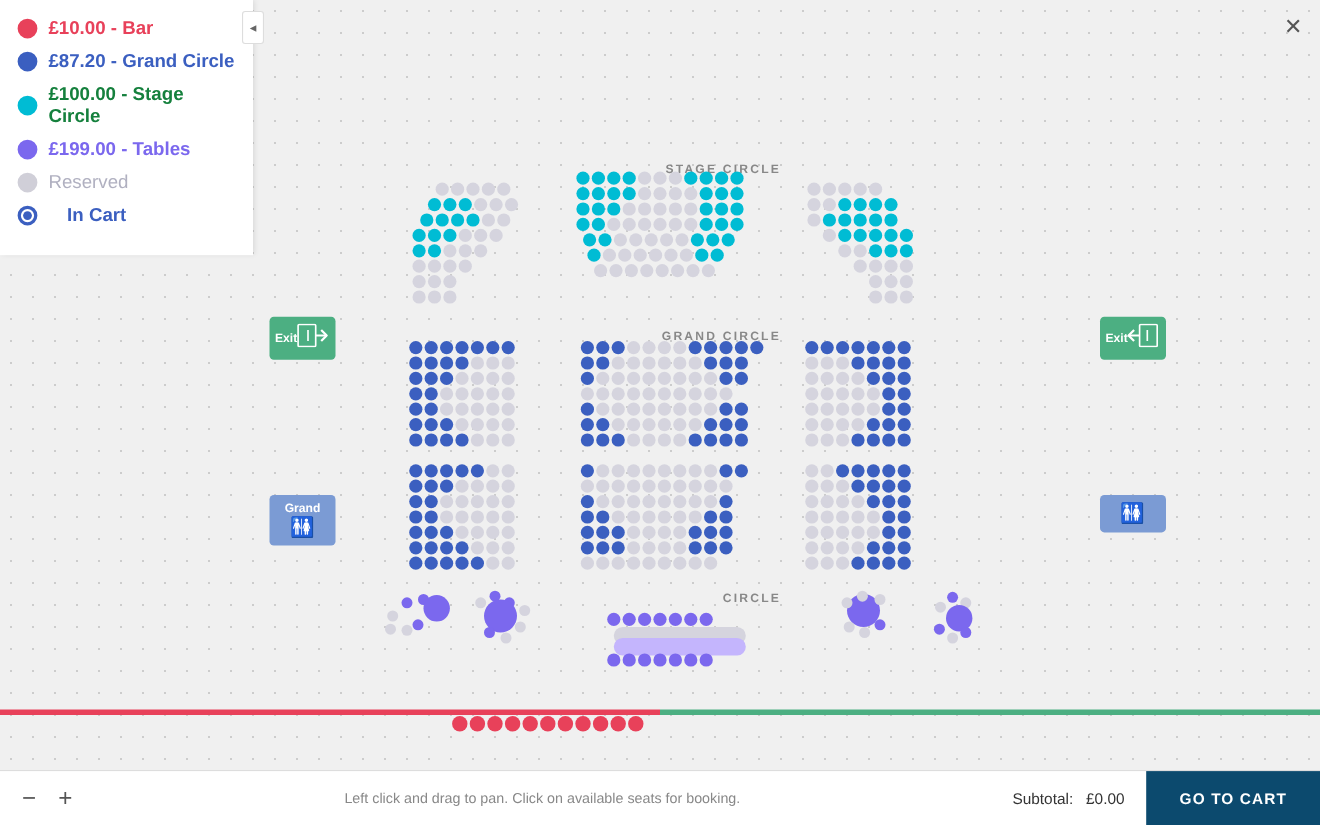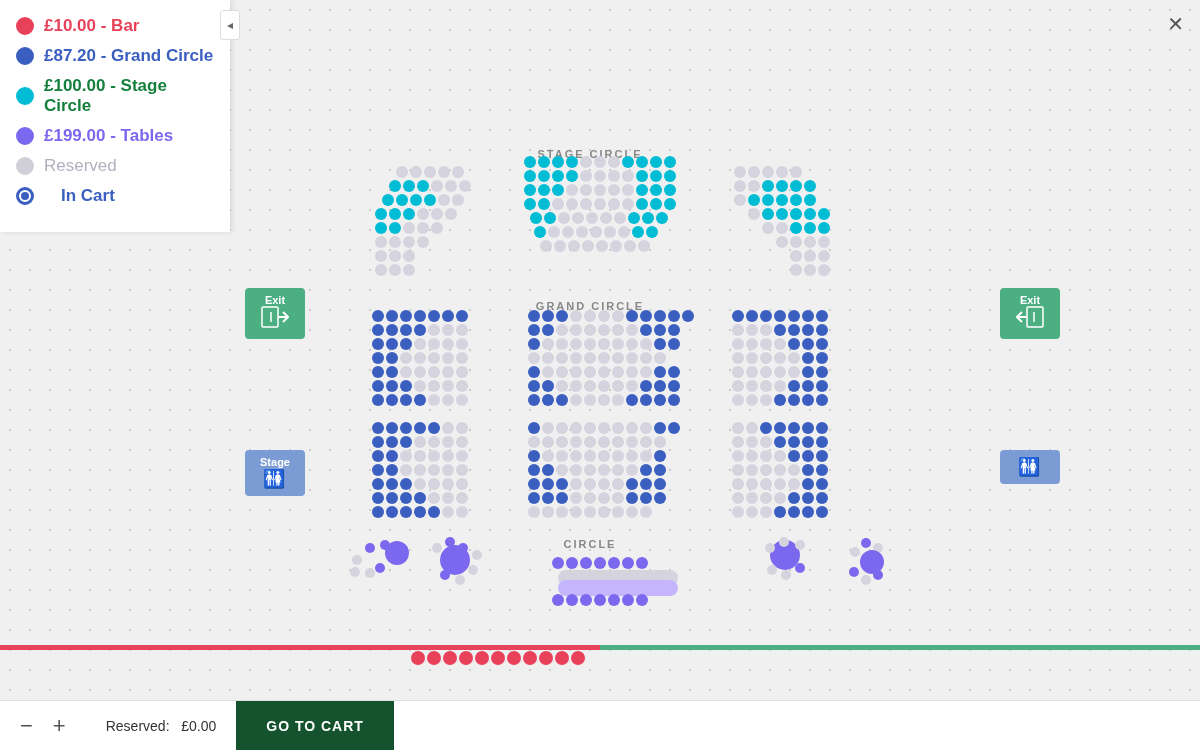--- a/index.html
+++ b/index.html
@@ -123,34 +123,34 @@
     }
     #stage .stage-label { font-size: 12px; font-weight: bold; letter-spacing: 1px; }
     #stage .stage-icon { font-size: 24px; margin-top: 4px; }
 
     
     .section-label {
       position: absolute;
       font-size: 11px;
       color: #888;
       letter-spacing: 2px;
-      text-align: center;
+      text-align: right;
       font-weight: bold;
     }
 
     
     .exit-btn {
       position: absolute;
       background: #4caf82;
       color: white;
-      padding: 6px 24px;
+      padding: 6px 5px;
       border-radius: 4px;
       font-size: 11px;
       display: flex;
-      flex-direction: column;
+      flex-direction: row;
       align-items: center;
       width: 60px;
     }
     .exit-btn .exit-label { font-weight: bold; font-size: 11px; }
     .exit-icon { font-size: 18px; }
 
     
     .toilet-btn {
       position: absolute;
       background: #7b9bd4;
@@ -189,21 +189,21 @@
       text-align: center;
       font-size: 13px;
       color: #888;
     }
     #subtotal {
       font-size: 14px;
       color: #333;
       padding: 0 20px;
     }
     #cart-btn {
-      background: #14532d;
+      background: #0c4a6e;
       color: white;
       border: none;
       padding: 0 30px;
       height: 50px;
       font-size: 14px;
       font-weight: bold;
       letter-spacing: 1px;
       cursor: pointer;
     }
   </style>
@@ -237,21 +237,21 @@
       <svg width="28" height="22" viewBox="0 0 28 22">
         <rect x="11" y="1" width="16" height="20" rx="1" fill="none" stroke="white" stroke-width="1.5"></rect>
         <line x1="11" y1="11" x2="1" y2="11" stroke="white" stroke-width="2"></line>
         <polyline points="6,6 1,11 6,16" fill="none" stroke="white" stroke-width="2"></polyline>
         <line x1="18" y1="6" x2="18" y2="16" stroke="white" stroke-width="1.5"></line>
       </svg>
     </div>
   </div>
 
   <div class="toilet-btn" style="top:450px;left:245px;">
-    <div style="font-size:11px;font-weight:bold;">Stage</div>
+    <div style="font-size:11px;font-weight:bold;">Grand</div>
     <div class="toilet-icon">🚻</div>
   </div>
 
   <div class="toilet-btn" style="top:450px;right:140px;">
     <div class="toilet-icon">🚻</div>
   </div>
 
   <div id="sc-left" style="position:absolute;top:162px;left:365px;">
     
   </div>
@@ -912,19 +912,20 @@
 
 <div id="collapse-arrow">◂</div>
 
 <button id="close-btn">✕</button>
 
 <div id="bottom-bar">
   <div id="zoom-controls">
     <span style="cursor:pointer;color:#555;">−</span>
     <span style="cursor:pointer;color:#555;">+</span>
   </div>
+  <div id="instruction">Left click and drag to pan. Click on available seats for booking.</div>
   <div id="subtotal">
-    <span>Reserved:</span>
+    <span>Subtotal:</span>
     &nbsp;
     <span>£0.00</span>
   </div>
   <button id="cart-btn">GO TO CART</button>
 </div>
 
 </body></html>

